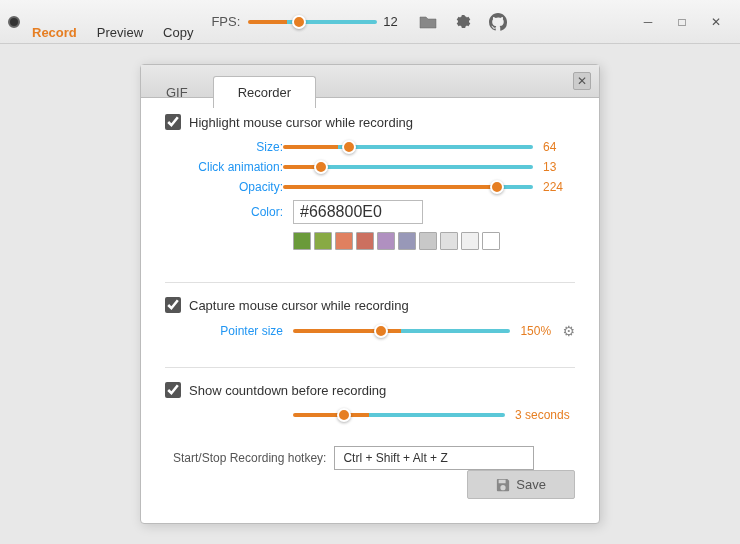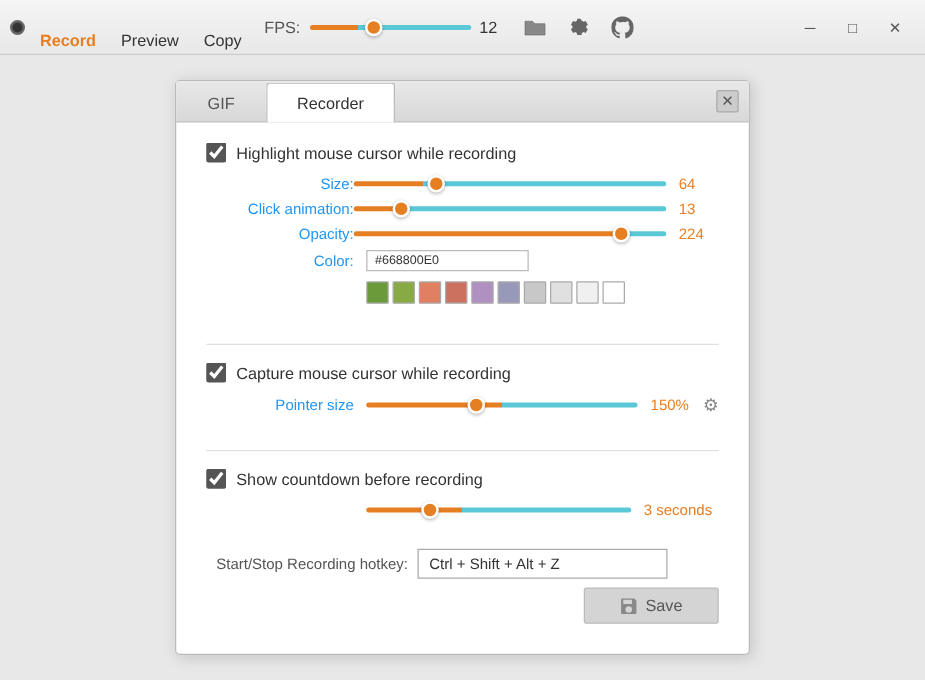--- a/index.html
+++ b/index.html
@@ -148,21 +148,21 @@
     }
     .dialog-tab {
       padding: 8px 24px;
       font-size: 13px;
       color: #555;
       cursor: pointer;
       border: 1px solid transparent;
       border-bottom: none;
       background: none;
       position: relative;
-      top: 1px;
+      top: 11px;
     }
     .dialog-tab.active {
       background: #fff;
       border-color: #bbb;
       color: #333;
       font-weight: 500;
       border-radius: 3px 3px 0 0;
     }
     .dialog-close {
       margin-left: auto;
@@ -283,21 +283,21 @@
       font-size: 12px;
       color: #2196f3;
       width: 110px;
       text-align: right;
       margin-right: 10px;
       flex-shrink: 0;
     }
     .color-input {
       border: 1px solid #bbb;
       padding: 2px 6px;
-      font-size: 10px;
+      font-size: 16px;
       color: #333;
       width: 130px;
       outline: none;
     }
     .color-swatches-row {
       display: flex;
       align-items: center;
       padding-left: 128px;
       gap: 3px;
       margin-bottom: 10px;

